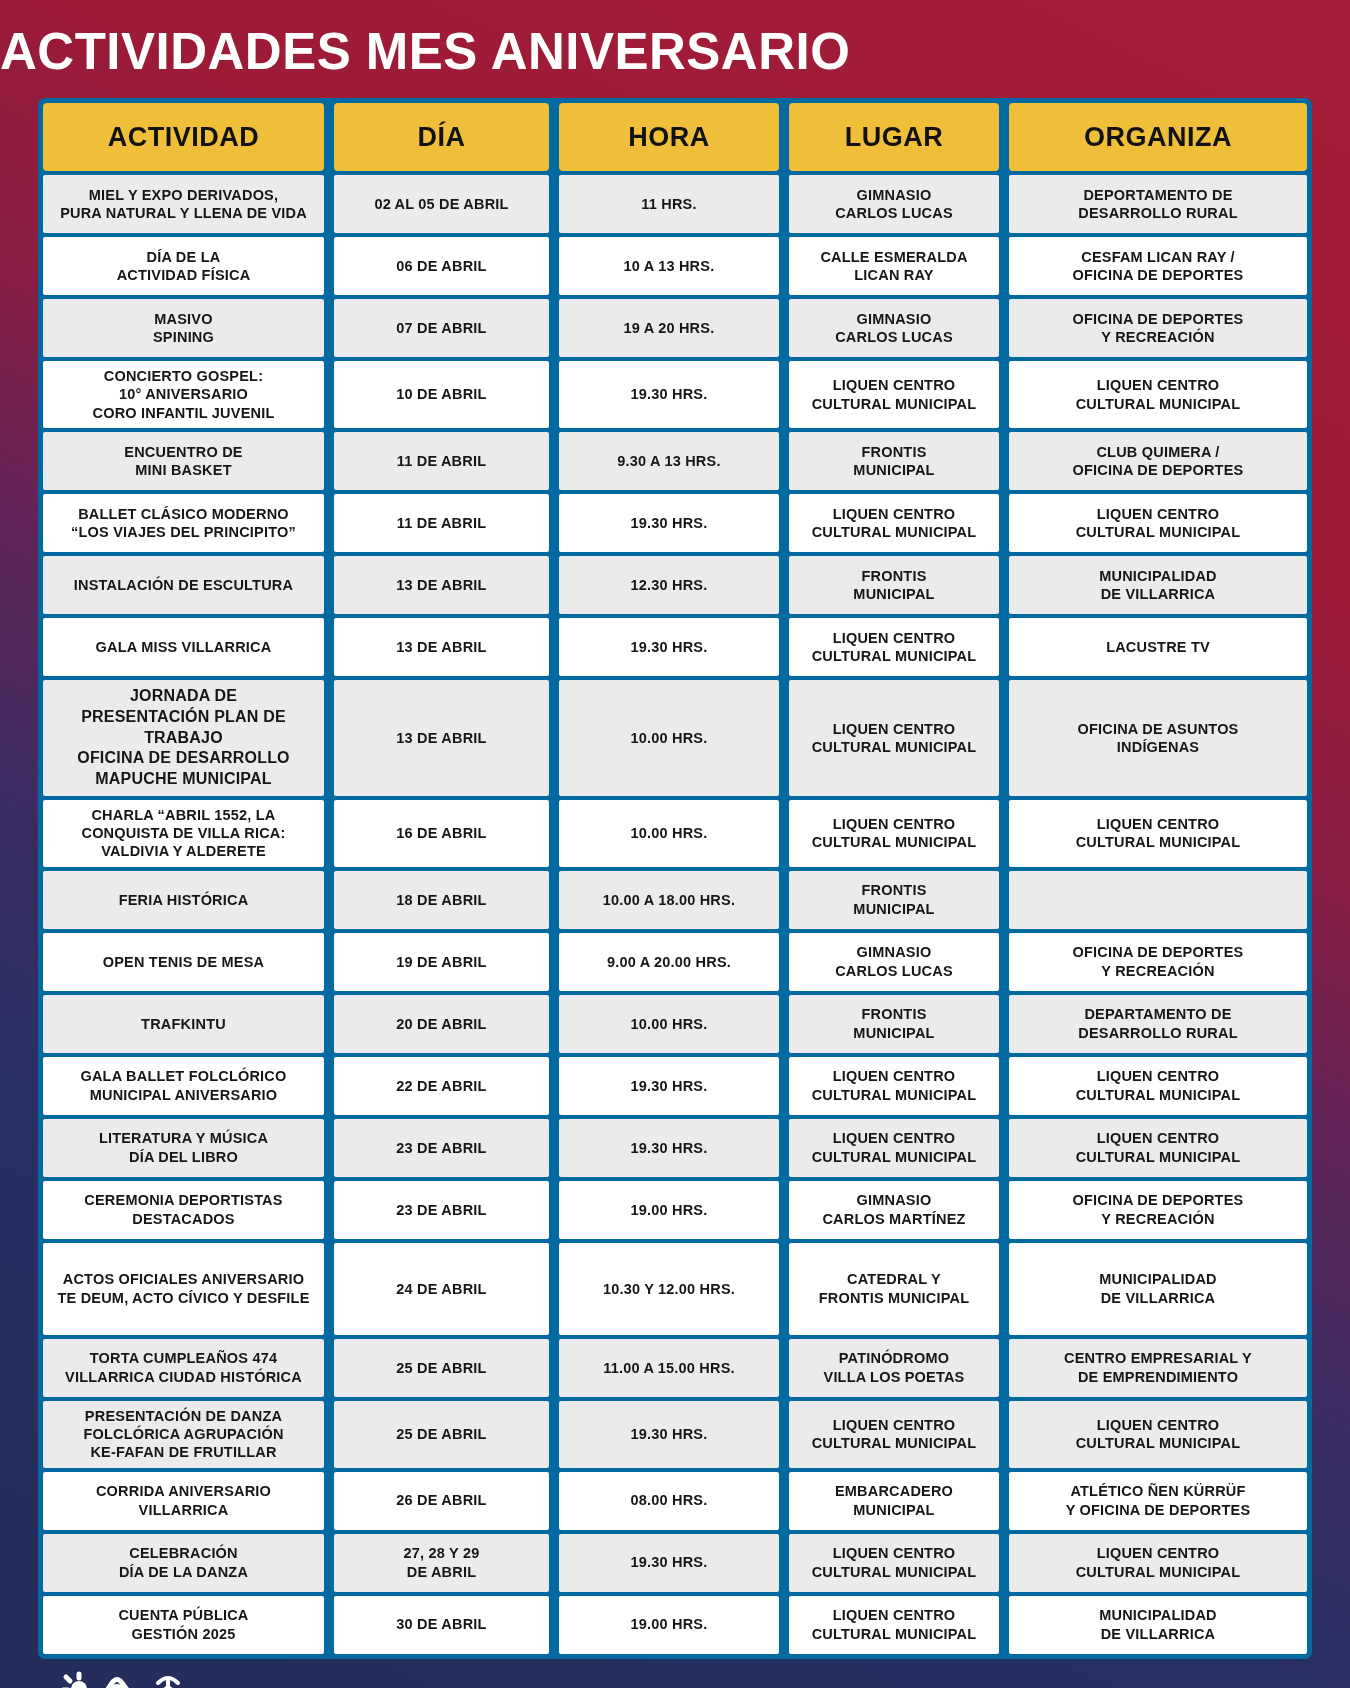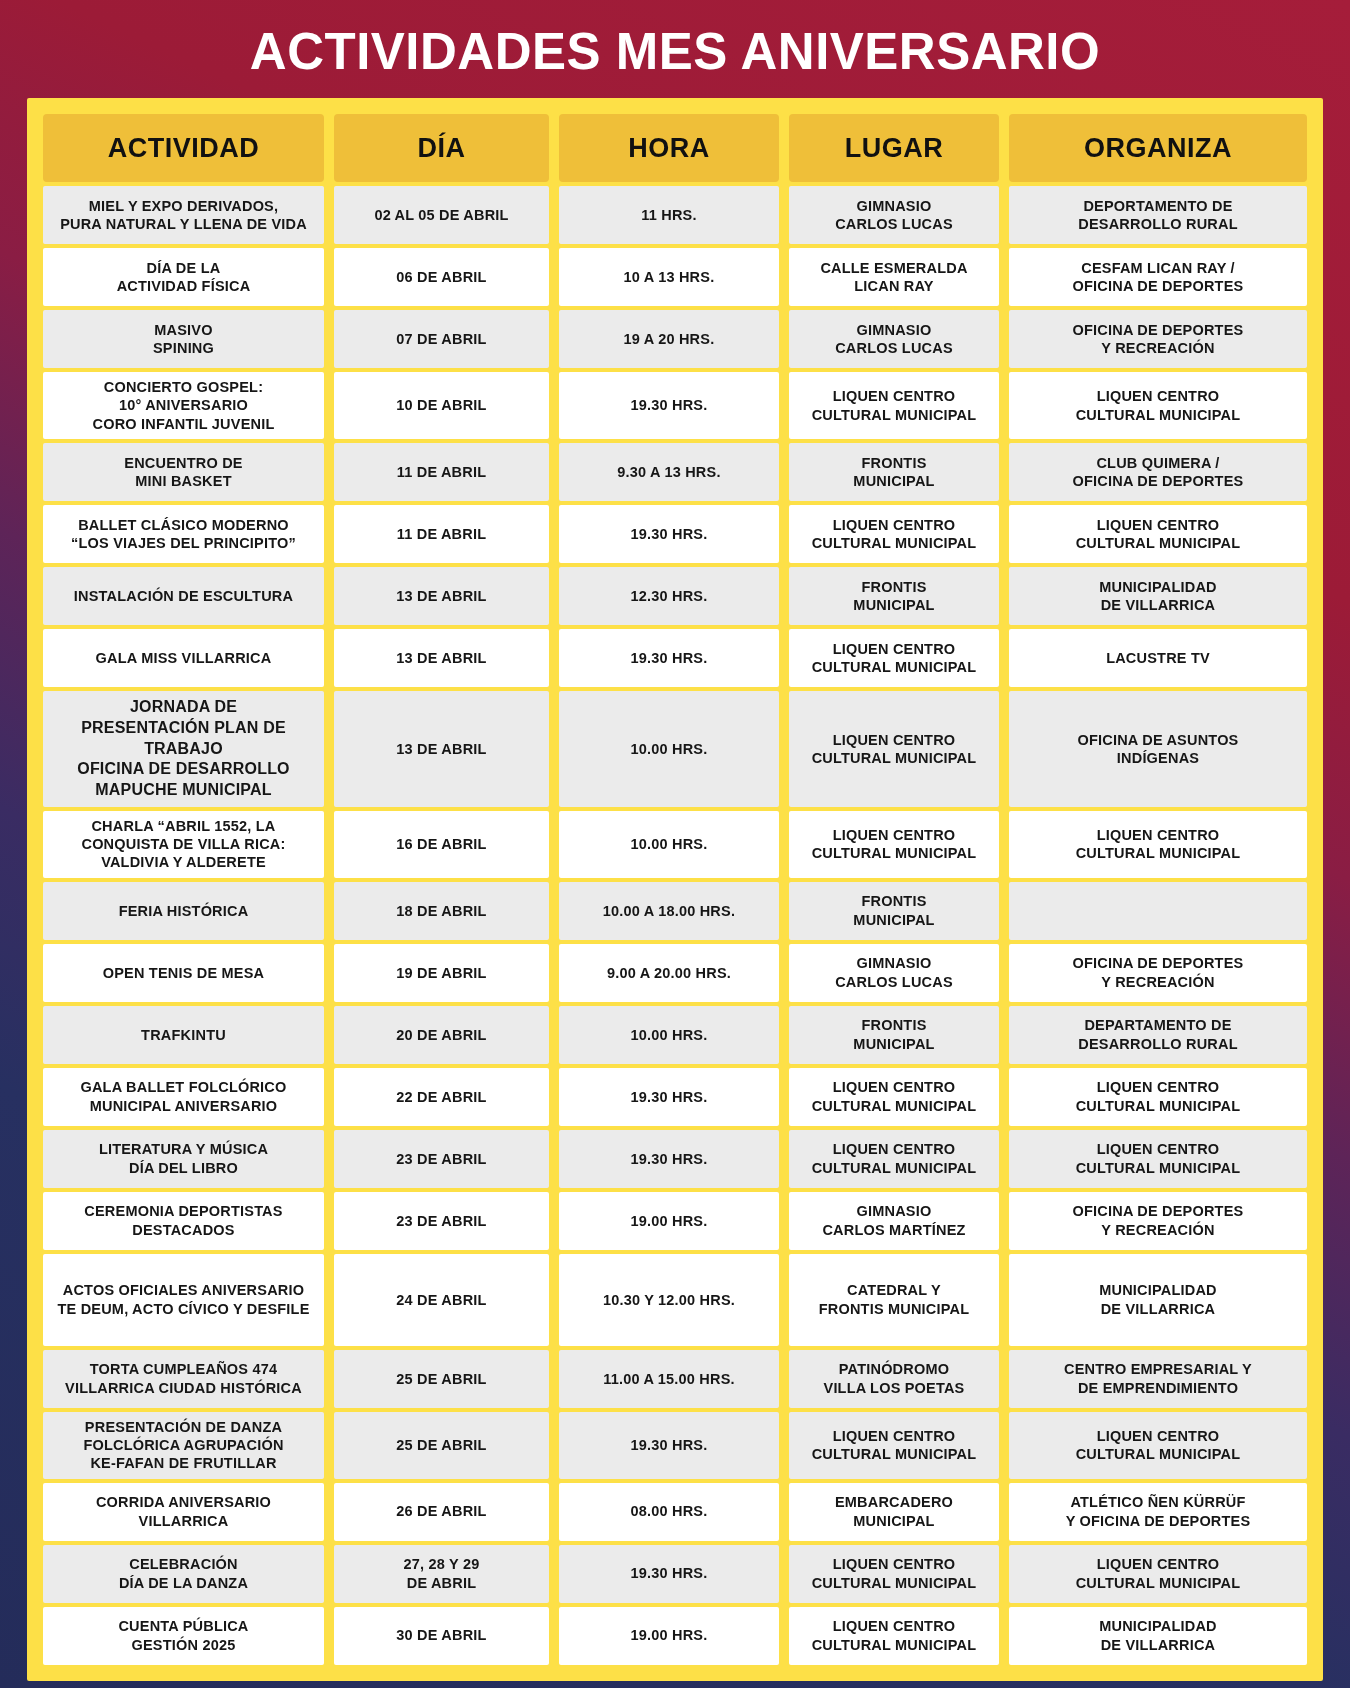--- a/index.html
+++ b/index.html
@@ -3,28 +3,28 @@
 <meta charset="utf-8">
 <style>
   html,body{margin:0;padding:0;}
   body{
     width:1350px;height:1688px;overflow:hidden;
     font-family:"Liberation Sans",sans-serif;
     background:linear-gradient(205deg,#a51d3a 0%,#9c1b37 26%,#8a1d44 38%,#5e2458 50%,#3a2c63 62%,#273061 74%,#242c5a 100%);
     display:flex;flex-direction:column;
   }
   .title-block{
-    text-align:center;color:#ffffff;font-weight:800;
+    color:#ffffff;font-weight:800;
     padding-top:22px;line-height:1.18;letter-spacing:.5px;
     text-transform:uppercase;
   }
   .title-line{font-size:51px;font-weight:800;}
   .card{
-    width:1264px;margin:16px auto 0 auto;background:#fde047;
-    border-radius:2px;padding:16px;flex:0 0 auto;
+    width:1264px;margin:16px auto 0 auto;background:#0369a1;
+    border-radius:7px;padding:5px;flex:0 0 auto;
   }
   .grid{
     display:grid;
     grid-template-columns:281px 215px 220px 210px 298px;
     column-gap:10px;row-gap:4px;
   }
   .rowwrap{display:contents;}
   .cell{
     display:flex;align-items:center;justify-content:center;
     text-align:center;white-space:pre-line;

